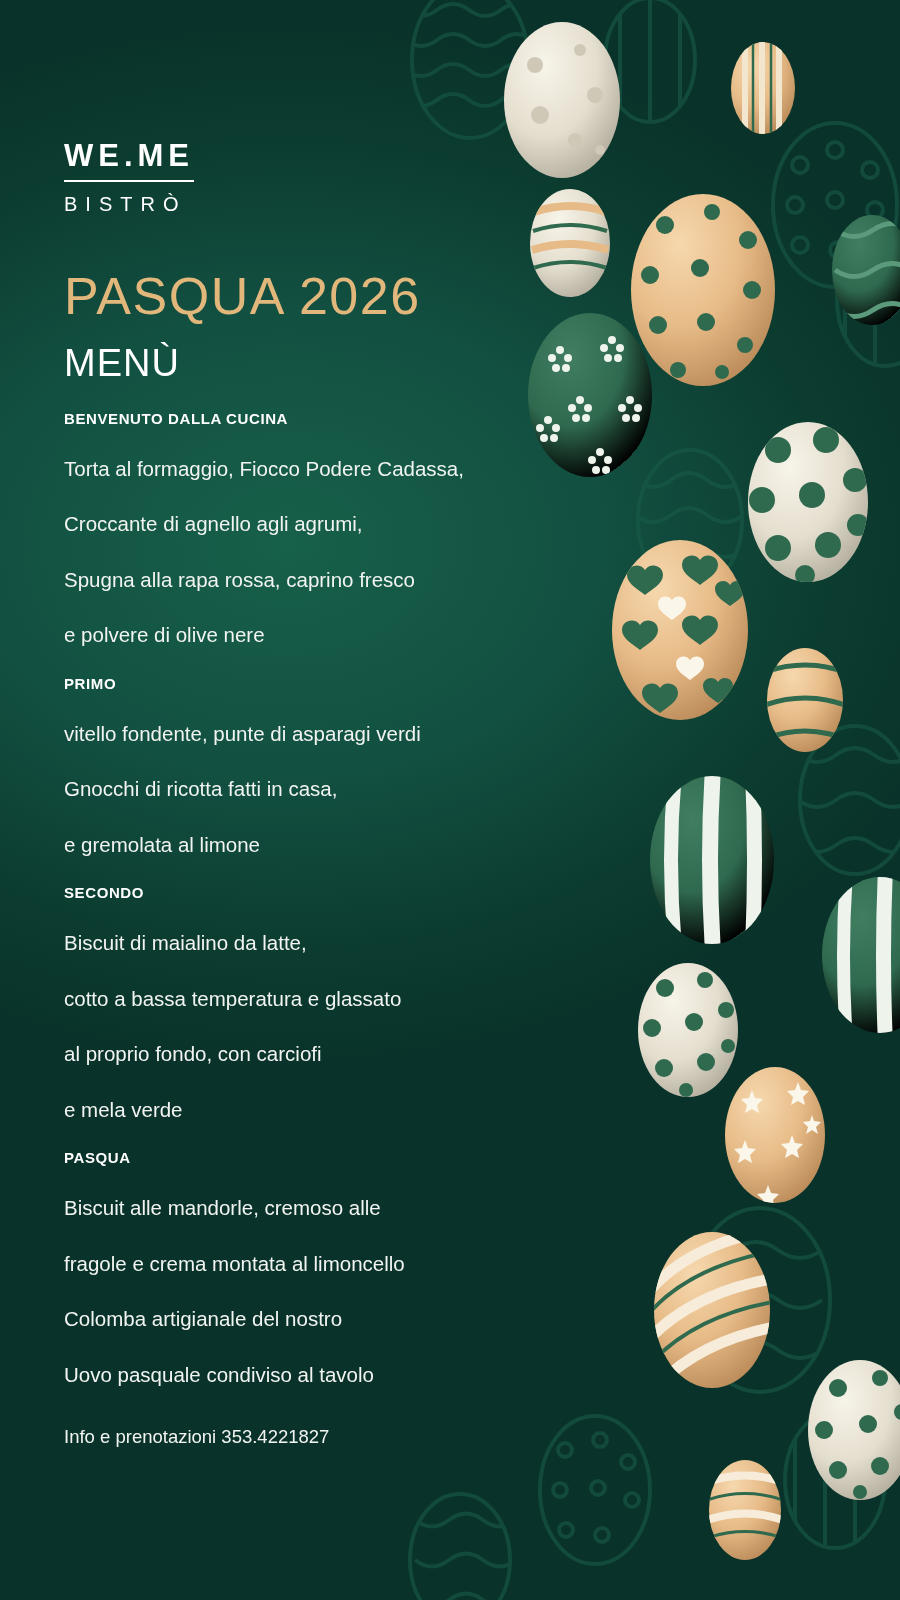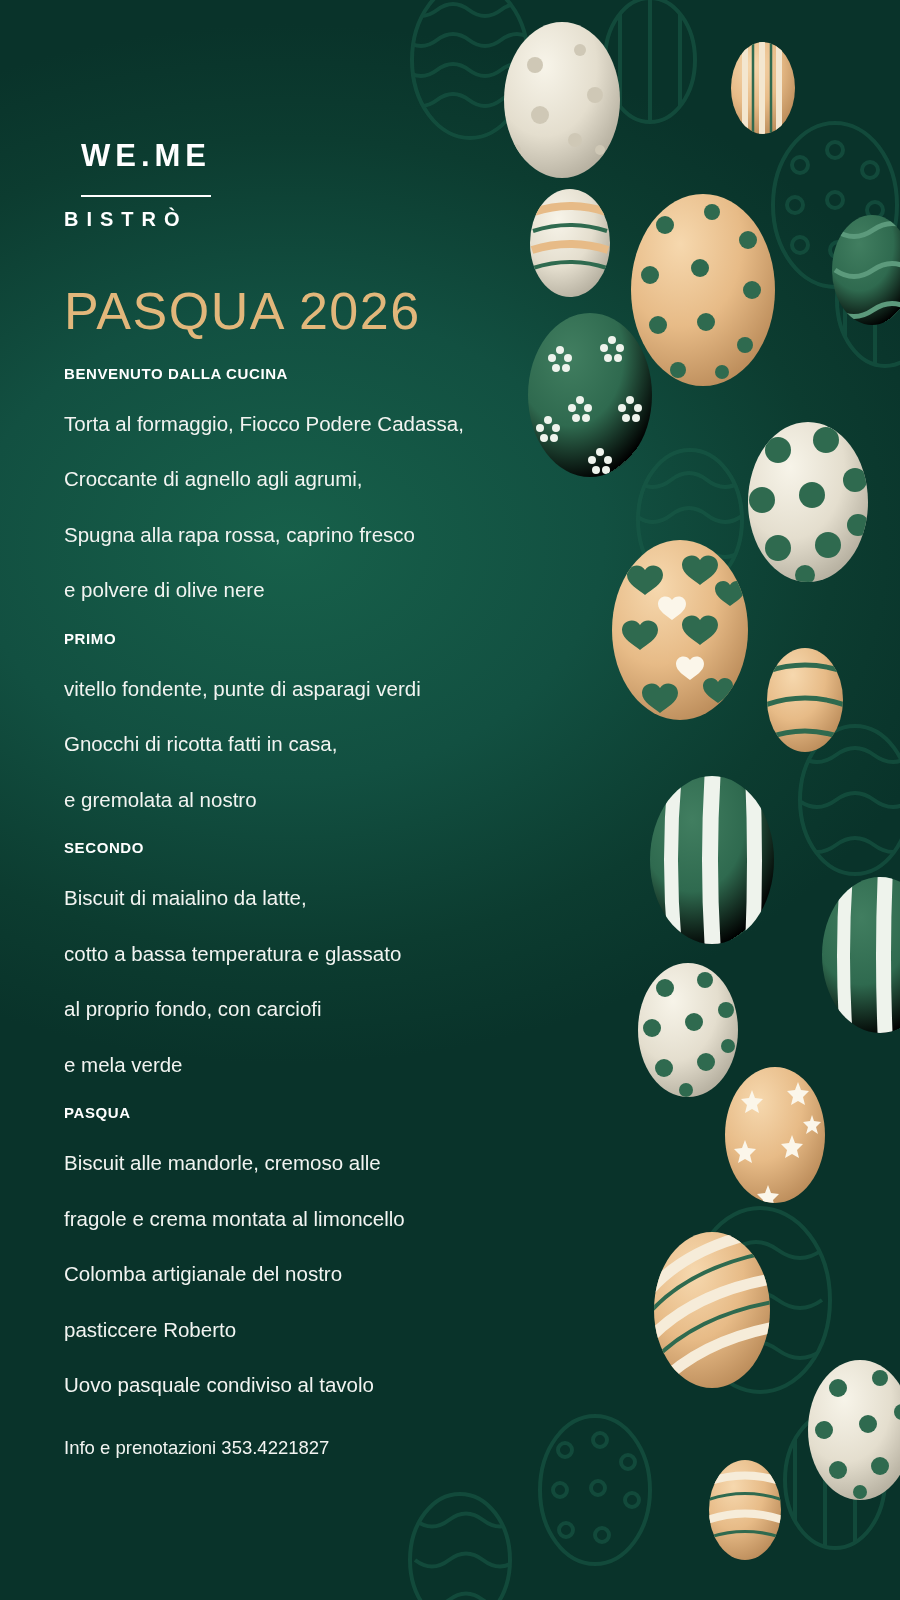--- a/index.html
+++ b/index.html
@@ -53,30 +53,29 @@
 
   .brand {
     margin-top: 140px;
   }
   .brand-name {
     font-size: 31px;
     letter-spacing: 5px;
     font-weight: 700;
     color: #ffffff;
     line-height: 1;
-    padding-bottom: 24px;
+    padding-bottom: 9px;
     display: inline-block;
     border-bottom: 2px solid #ffffff;
-    margin-left: 17px;
   }
   .brand-sub {
     margin-top: 11px;
     font-size: 20px;
     letter-spacing: 8px;
-    font-weight: 700;
+    font-weight: 400;
     color: #ffffff;
   }
 
   .title {
     margin-top: 54px;
     font-size: 52px;
     letter-spacing: 1.5px;
     font-weight: 400;
     color: #e2b77b;
     line-height: 1;
@@ -548,56 +547,56 @@
   </svg>
 
   <div class="content">
 
     <div class="brand">
       <div class="brand-name">WE.ME</div>
       <div class="brand-sub">BISTRÒ</div>
     </div>
 
     <div class="title">PASQUA 2026</div>
+    <div class="subtitle">MENÙ</div>
 
     <div class="menu">
 
       <div class="course">
         <div class="course-heading">BENVENUTO DALLA CUCINA</div>
         <div class="course-line">Torta al formaggio, Fiocco Podere Cadassa,</div>
         <div class="course-line">Croccante di agnello agli agrumi,</div>
         <div class="course-line">Spugna alla rapa rossa, caprino fresco</div>
         <div class="course-line">e polvere di olive nere</div>
       </div>
 
 
       <div class="course">
         <div class="course-heading">PRIMO</div>
         <div class="course-line">vitello fondente, punte di asparagi verdi</div>
         <div class="course-line">Gnocchi di ricotta fatti in casa,</div>
-        <div class="course-line">e gremolata al nostro</div>
+        <div class="course-line">e gremolata al limone</div>
       </div>
 
       <div class="course">
         <div class="course-heading">SECONDO</div>
         <div class="course-line">Biscuit di maialino da latte,</div>
         <div class="course-line">cotto a bassa temperatura e glassato</div>
         <div class="course-line">al proprio fondo, con carciofi</div>
         <div class="course-line">e mela verde</div>
       </div>
 
       <div class="course">
         <div class="course-heading">PASQUA</div>
         <div class="course-line">Biscuit alle mandorle, cremoso alle</div>
         <div class="course-line">fragole e crema montata al limoncello</div>
       </div>
 
       <div class="extra">
         <div class="course-line">Colomba artigianale del nostro</div>
-        <div class="course-line">pasticcere Roberto</div>
       </div>
 
       <div class="extra">
         <div class="course-line">Uovo pasquale condiviso al tavolo</div>
       </div>
 
     </div>
 
     <div class="footer">
       <div class="footer-line">Info e prenotazioni 353.4221827</div>

